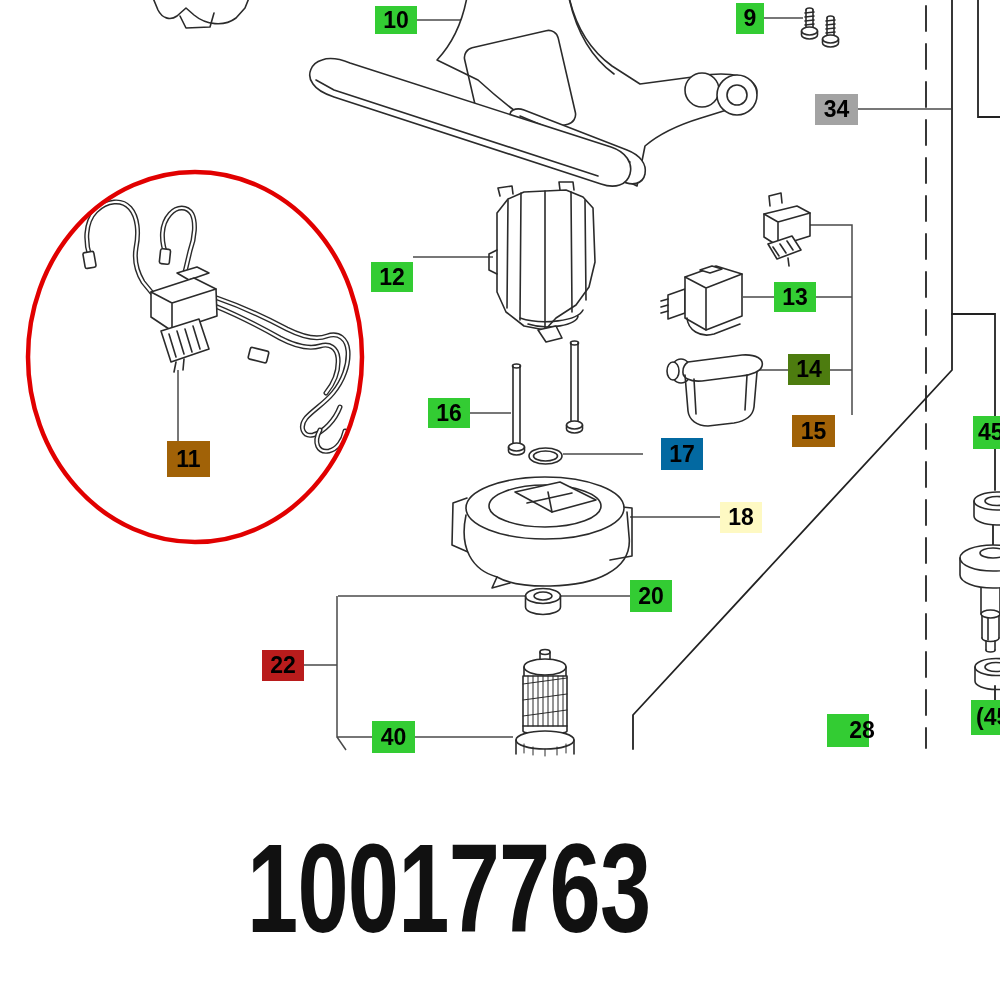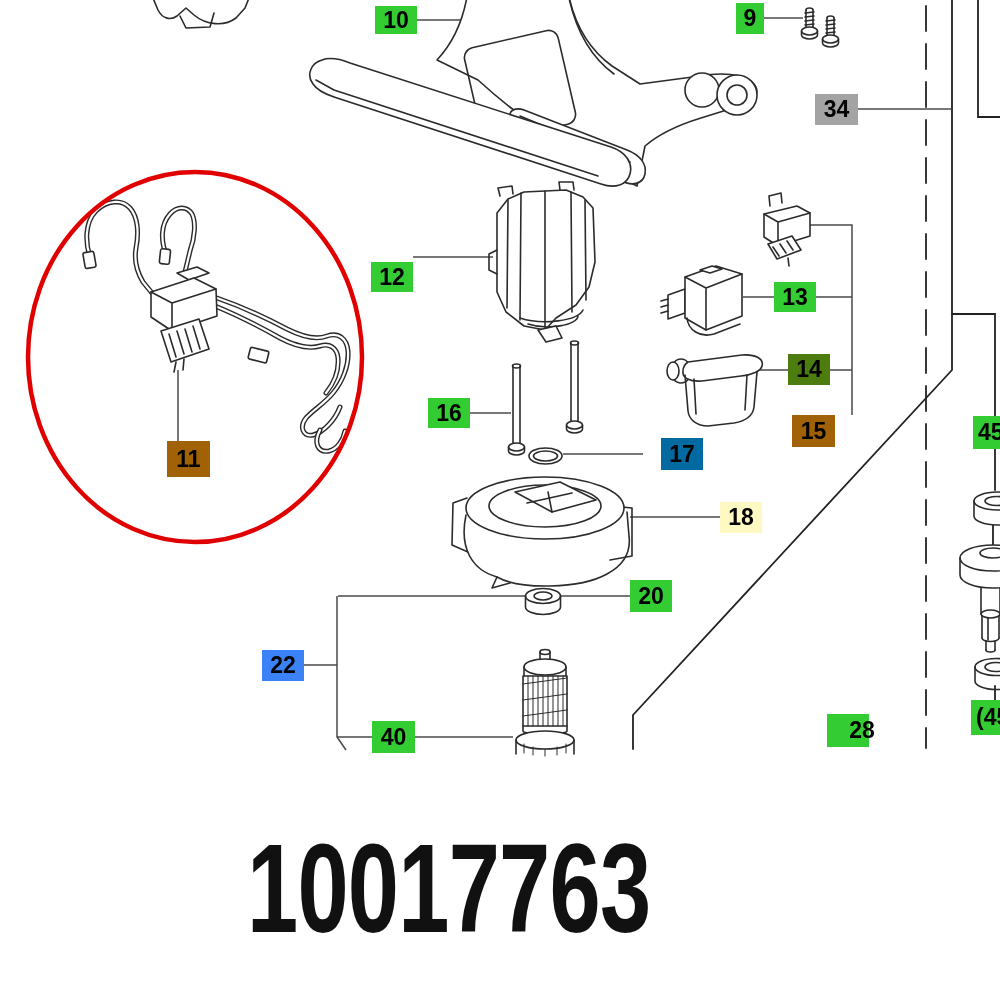--- a/index.html
+++ b/index.html
@@ -217,21 +217,21 @@
       <div class="plabel" style="left: 736px; top: 3px; width: 28px; height: 31px; background: rgb(51, 204, 51);">9</div>
       <div class="plabel" style="left: 815px; top: 94px; width: 43px; height: 31px; background: #a3a3a3;">34</div>
       <div class="plabel" style="left: 371px; top: 242px; width: 42px; height: 30px; background: rgb(51, 204, 51); margin-top: 20px;">12</div>
       <div class="plabel" style="left: 774px; top: 282px; width: 42px; height: 30px; background: rgb(51, 204, 51);">13</div>
       <div class="plabel" style="left: 788px; top: 354px; width: 42px; height: 31px; background: #4d7c0f;">14</div>
       <div class="plabel" style="left: 792px; top: 415px; width: 43px; height: 32px; background: #a16207;">15</div>
       <div class="plabel" style="left: 428px; top: 398px; width: 42px; height: 30px; background: rgb(51, 204, 51);">16</div>
       <div class="plabel" style="left: 661px; top: 438px; width: 42px; height: 32px; background: #0369a1;">17</div>
       <div class="plabel" style="left: 720px; top: 502px; width: 42px; height: 31px; background: #fef9c3;">18</div>
       <div class="plabel" style="left: 630px; top: 580px; width: 42px; height: 32px; background: rgb(51, 204, 51);">20</div>
-      <div class="plabel" style="left: 262px; top: 650px; width: 42px; height: 31px; background: #3b82f6;">22</div>
+      <div class="plabel" style="left: 262px; top: 650px; width: 42px; height: 31px; background: #b91c1c;">22</div>
       <div class="plabel" style="left: 372px; top: 721px; width: 43px; height: 32px; background: rgb(51, 204, 51);">40</div>
       <div class="plabel" style="left: 827px; top: 714px; width: 42px; height: 33px; background: rgb(51, 204, 51); padding-left: 28px;">28</div>
       <div class="plabel" style="left: 973px; top: 416px; width: 50px; height: 33px; background: rgb(51, 204, 51); justify-content: flex-start; padding-left: 5px;">45</div>
       <div class="plabel" style="left: 971px; top: 700px; width: 58px; height: 35px; background: rgb(51, 204, 51); justify-content: flex-start; padding-left: 5px;">(45)</div>
       <div class="plabel" style="left: 159px; top: 441px; width: 43px; height: 36px; background: #a16207; margin-left: 8px;">11</div>
     </div>
 
 <div class="part-number">10017763</div>
 
 </div>

